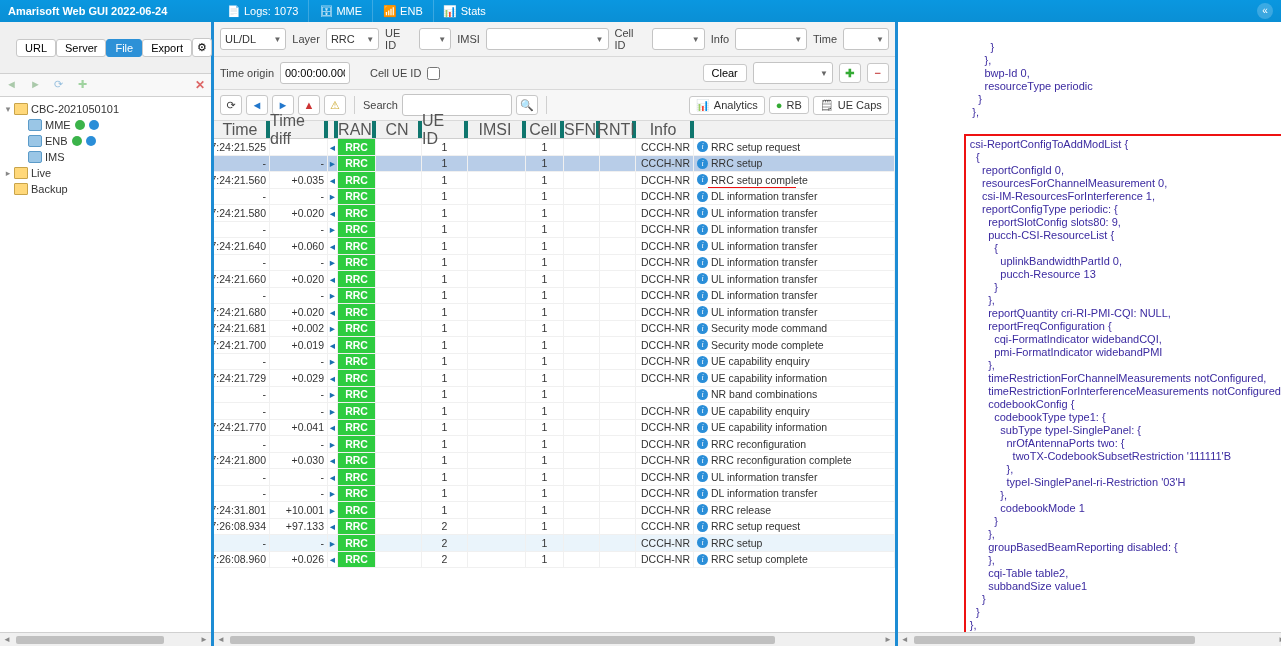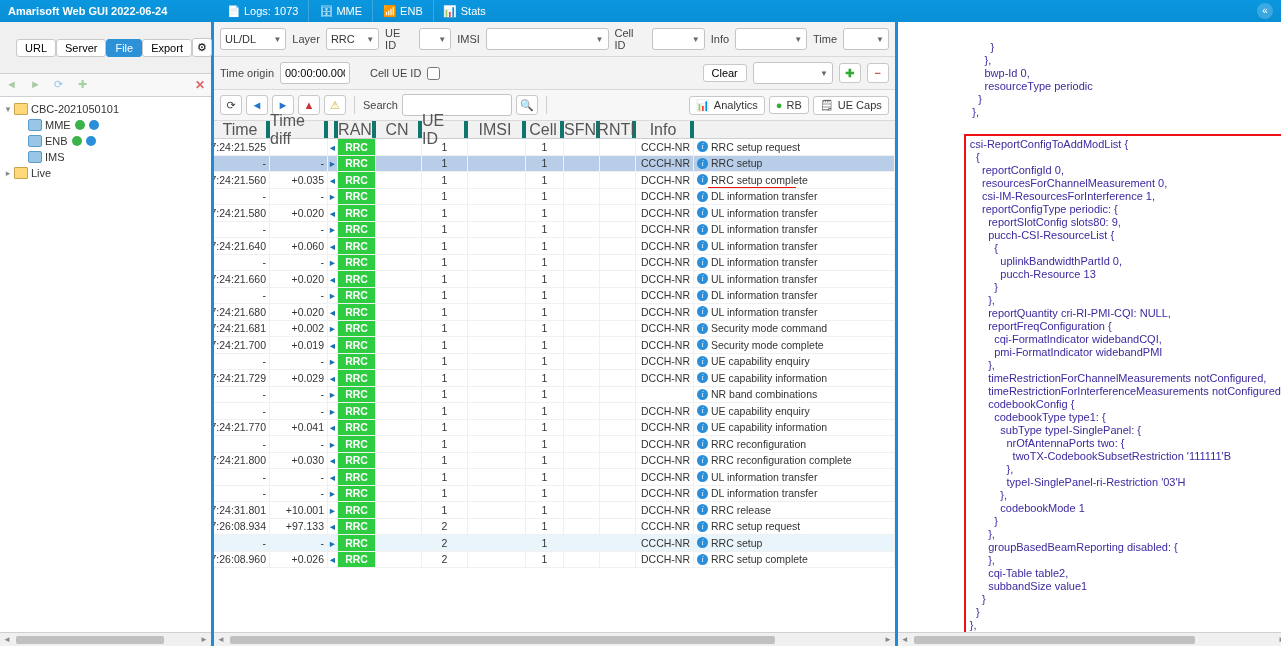--- a/index.html
+++ b/index.html
@@ -147,20 +147,25 @@
         </div>
       <div class="tree-row indent1">
           <span class="tree-ar"></span>
           <span class="tree-ic srv"></span>
           <span>IMS</span>
         </div>
       <div class="tree-row">
           <span class="tree-ar">▸</span>
           <span class="tree-ic"></span>
           <span>Live</span>
+        </div>
+      <div class="tree-row">
+          <span class="tree-ar"></span>
+          <span class="tree-ic"></span>
+          <span>Backup</span>
         </div>
     </div>
     <div class="scroll-h">
         <span style="padding:0 3px;font-size:8px;color:#888">◄</span>
         <div class="thumb" style="width:70%;margin-left:2px"></div>
         <span style="margin-left:auto;padding:0 3px;font-size:8px;color:#888">►</span>
       </div>
   </div>
 
   <div class="center-pane">

